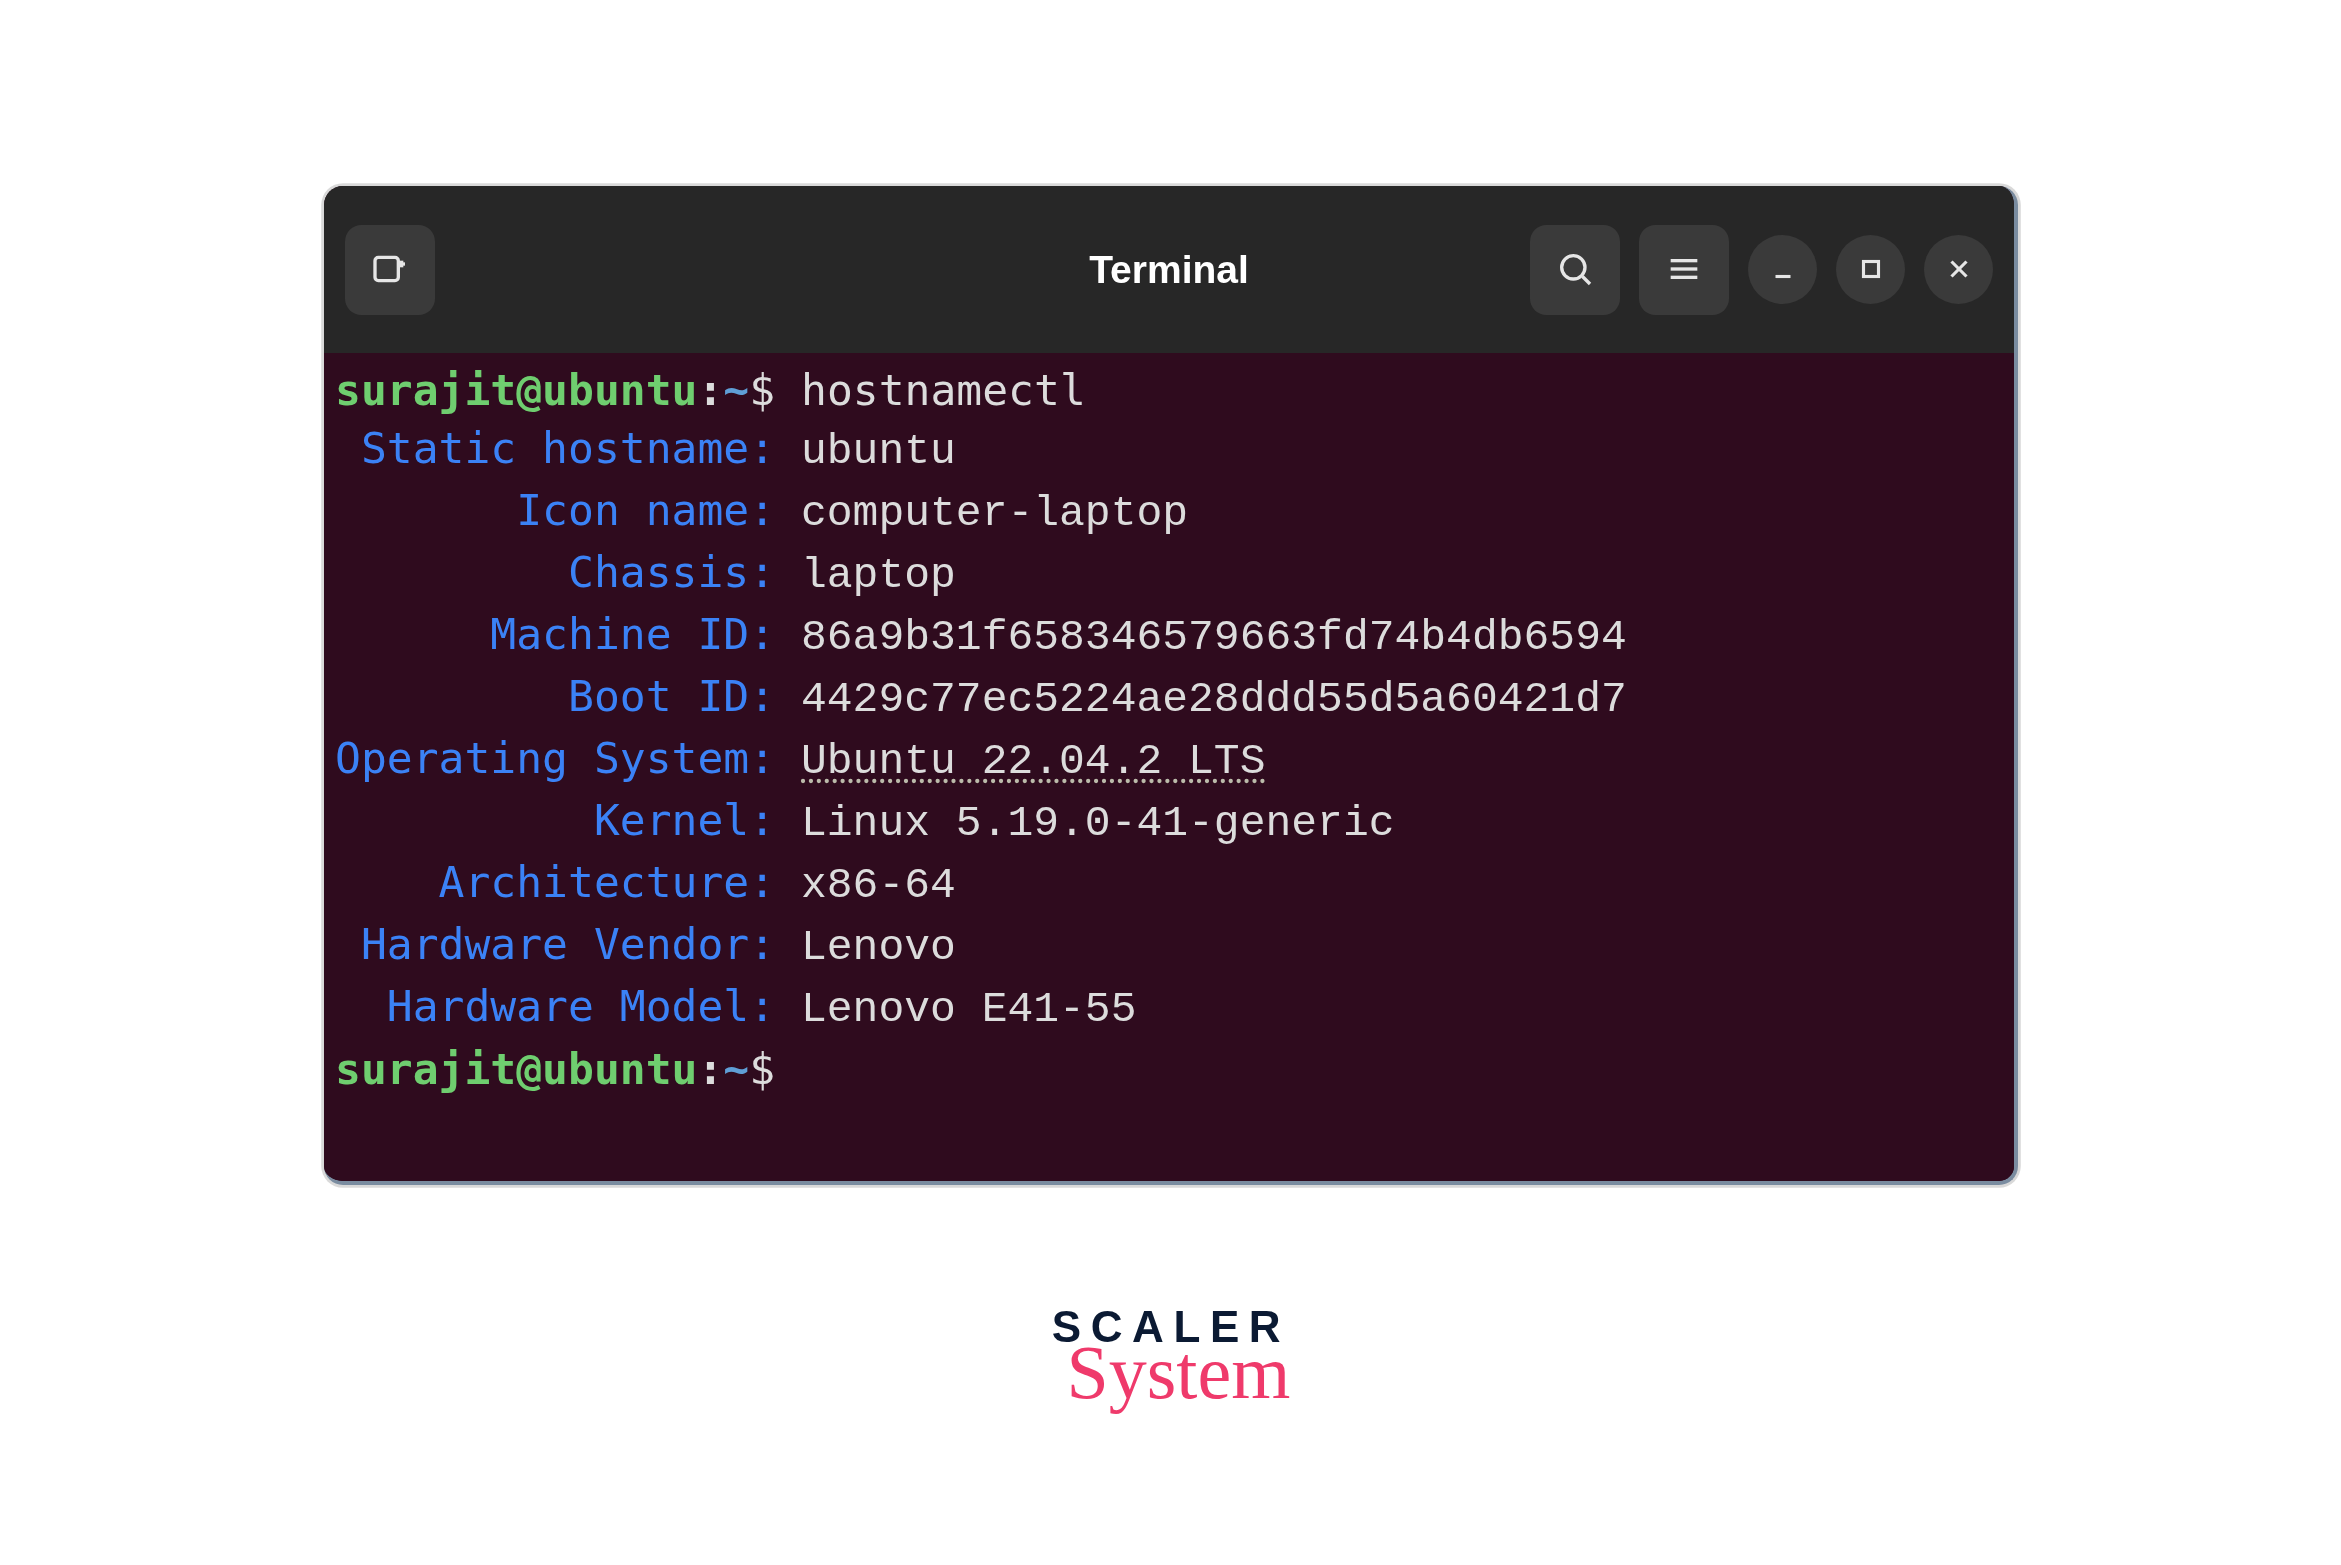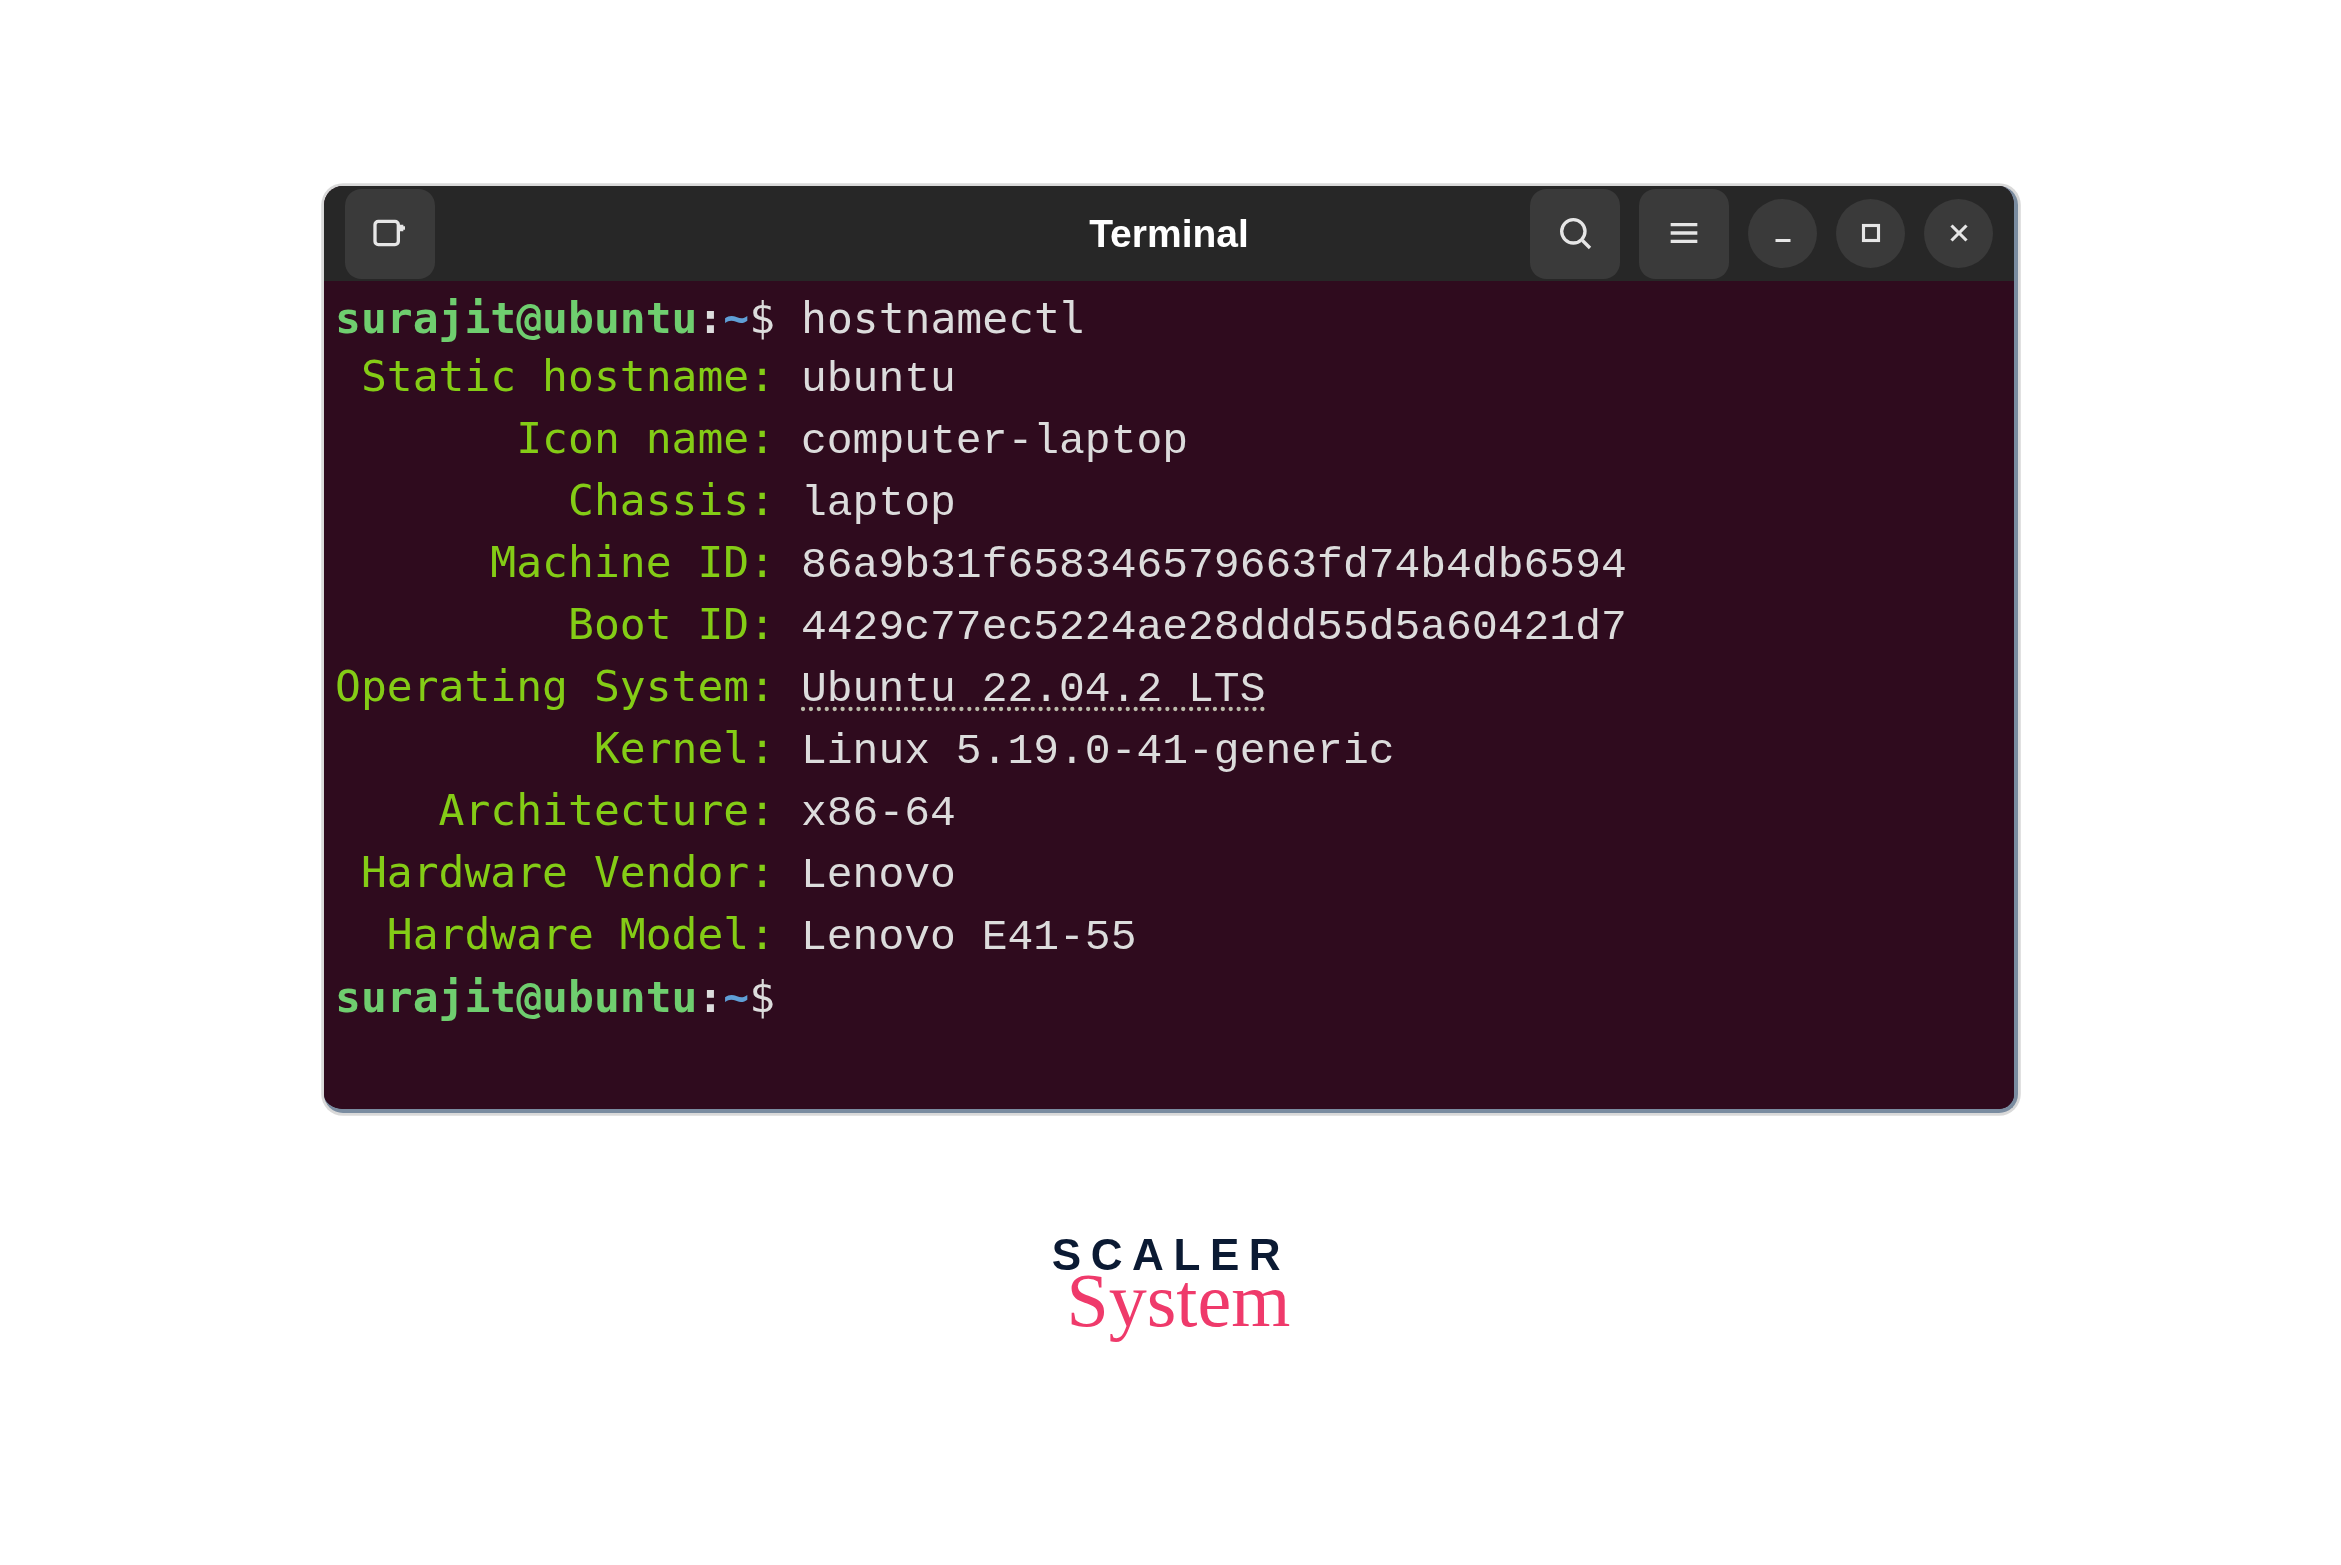--- a/index.html
+++ b/index.html
@@ -18,21 +18,21 @@
     width: 1694px;
     background: #2b0a1a;
     border-radius: 19px;
     overflow: hidden;
     box-shadow: 0 0 0 2.8px rgba(0,0,0,0.15);
     border-right: 4.1px solid #7a8ca0;
     border-bottom: 4.1px solid #7a8ca0;
   }
   .titlebar {
     background: #272727;
-    height: 95px;
+    height: 167px;
     display: flex;
     align-items: center;
     padding: 0 20.7px;
     gap: 12.4px;
   }
   .window-title {
     color: #ffffff;
     font-size: 39px;
     font-weight: 700;
     text-align: center;
@@ -79,21 +79,21 @@
     font-size: 43px;
     line-height: 1.35;
     color: #dcdcdc;
     white-space: pre;
   }
   .prompt-user { color: #6fce6f; font-weight: 700; }
   .prompt-colon { color: #dcdcdc; font-weight: 700; }
   .prompt-path { color: #5f9fd6; font-weight: 700; }
   .prompt-dollar { color: #dcdcdc; }
   .cmd { color: #dcdcdc; }
-  .kv-key { color: #84cc16; }
+  .kv-key { color: #3b82f6; }
   .kv-val { color: #dcdcdc; font-family: Liberation Mono, monospace; }
   .underlined-val {
     text-decoration-line: underline;
     text-decoration-style: dotted;
     text-decoration-color: #bba;
     text-underline-offset: 5.5px;
   }
   .line { display: block; }
 
   .watermark {

